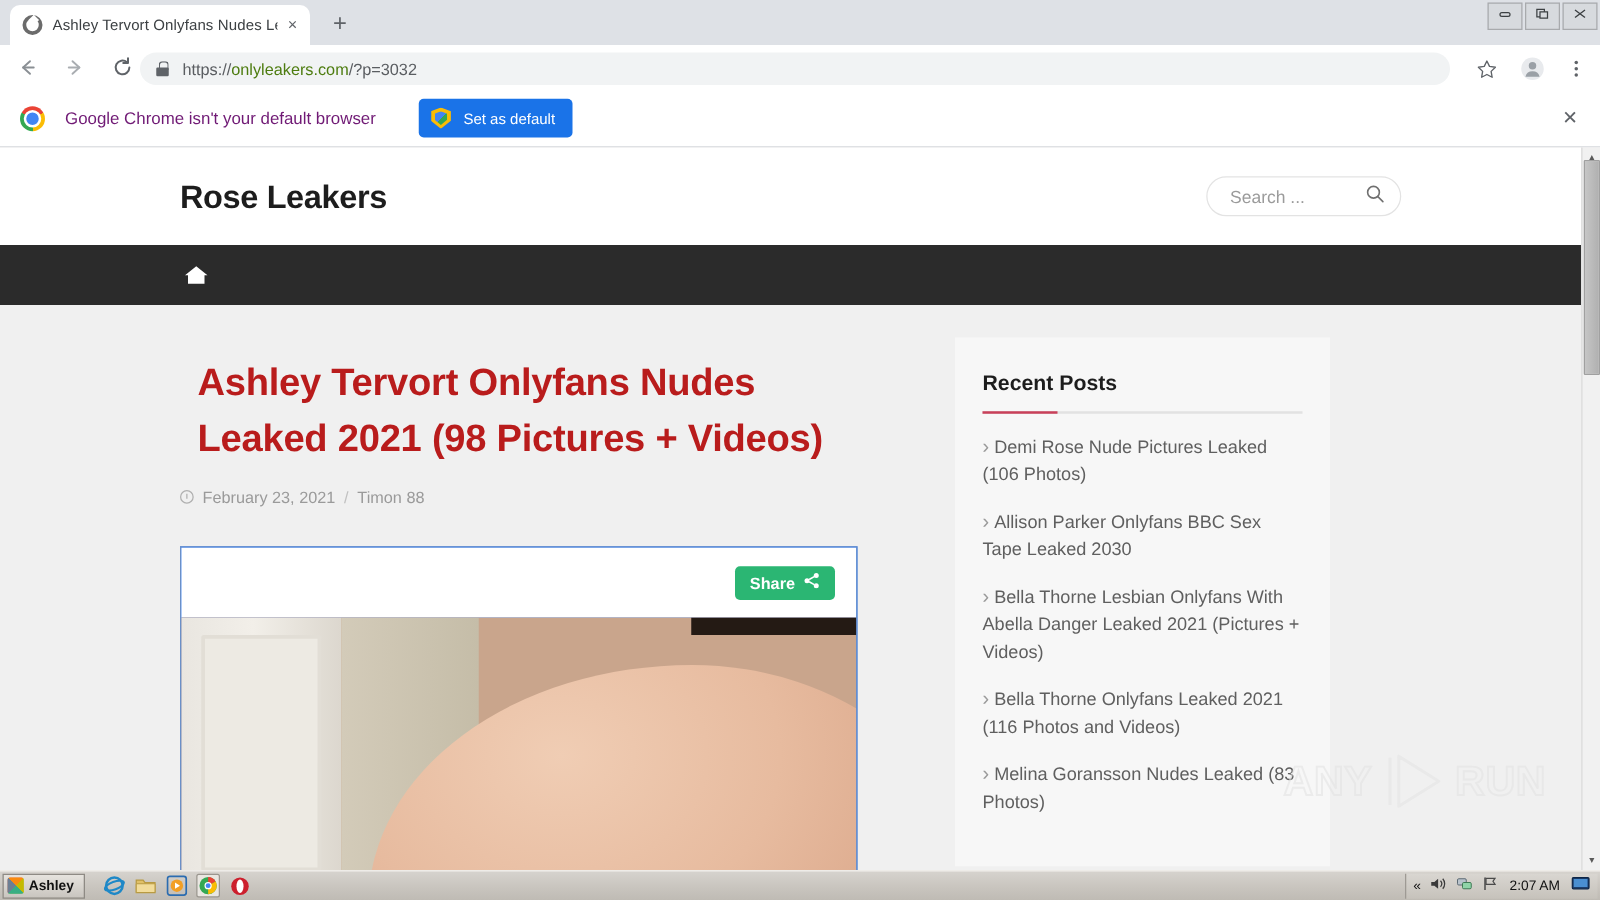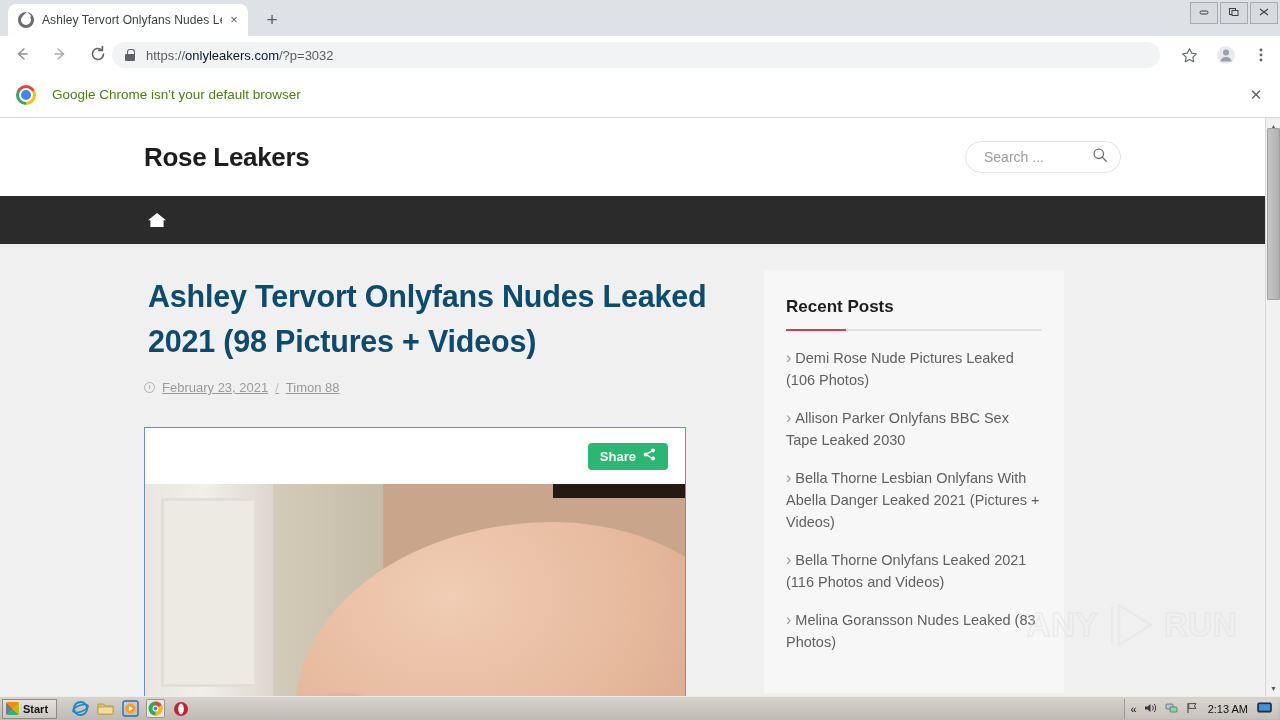--- a/index.html
+++ b/index.html
@@ -79,21 +79,21 @@
   .lock::before {
     content: ""; position: absolute; left: 1px; bottom: 0; width: 10px; height: 7px;
     background: #5f6368; border-radius: 1px;
   }
   .lock::after {
     content: ""; position: absolute; left: 3px; top: 0; width: 6px; height: 6px;
     border: 1.5px solid #5f6368; border-bottom: none;
     border-radius: 3px 3px 0 0;
   }
   .omnibox-url { font-size: 13px; color: #5a5d61; white-space: nowrap; }
-  .omnibox-url .host { color: #0f172a; }
+  .omnibox-url .host { color: #4d7c0f; }
   .tb-icon {
     position: absolute; top: 6px; width: 26px; height: 26px;
     display: flex; align-items: center; justify-content: center;
     cursor: pointer; color: #5f6368;
   }
 
   
   .infobar {
     position: absolute; left: 0; top: 72px; width: 1280px; height: 46px;
     background: #ffffff; border-bottom: 1px solid #d5d8dc;
@@ -102,21 +102,21 @@
   .chrome-logo {
     width: 20px; height: 20px; margin-left: 16px; border-radius: 50%;
     background: conic-gradient(from -60deg, #ea4335 0 120deg, #fbbc05 0 240deg, #34a853 0 360deg);
     position: relative; flex: 0 0 20px;
   }
   .chrome-logo::after {
     content: ""; position: absolute; left: 5px; top: 5px; width: 10px; height: 10px;
     border-radius: 50%; background: #4285f4; border: 2px solid #ffffff;
     box-sizing: content-box; margin: -2px;
   }
-  .infobar-text { margin-left: 16px; font-size: 13.5px; color: #4d7c0f; }
+  .infobar-text { margin-left: 16px; font-size: 13.5px; color: #701a75; }
   .setdefault {
     margin-left: 34px; height: 31px; background: #1a73e8; color: #ffffff;
     border: none; border-radius: 4px; padding: 0 14px 0 10px;
     font-size: 12px; font-family: inherit; cursor: pointer;
     display: flex; align-items: center;
   }
   .shield {
     width: 16px; height: 17px; margin-right: 10px; flex: 0 0 16px;
     background: #fbbc05;
     clip-path: polygon(50% 0, 100% 18%, 100% 62%, 50% 100%, 0 62%, 0 18%);
@@ -157,26 +157,26 @@
   .search-input::placeholder { color: #9b9b9b; }
   .navbar {
     height: 48px; background: #2b2b2b; display: flex; align-items: center;
     padding-left: 144px;
   }
   .nav-home { width: 26px; height: 26px; display: flex; align-items: center; justify-content: center; cursor: pointer; }
 
   .content-wrap { display: flex; padding: 26px 144px 0 144px; }
   .article { width: 570px; }
   .post-title {
-    font-size: 30.5px; line-height: 45px; font-weight: bold; color: #0c4a6e;
-    margin: 4px; letter-spacing: -.2px;
+    font-size: 30.5px; line-height: 45px; font-weight: bold; color: #b91c1c;
+    margin: 14px; letter-spacing: -.2px;
   }
   .post-meta {
     margin-top: 16px; font-size: 13px; color: #9a9a9a;
-    display: flex; align-items: center; gap: 7px; text-decoration: underline;
+    display: flex; align-items: center; gap: 7px;
   }
   .clock-icon {
     width: 11px; height: 11px; border: 1.3px solid #b0b0b0; border-radius: 50%;
     position: relative; flex: 0 0 11px;
   }
   .clock-icon::after {
     content: ""; position: absolute; left: 4px; top: 2px; width: 1.2px; height: 4px; background: #b0b0b0;
   }
   .meta-sep { color: #c0c0c0; }
 
@@ -380,20 +380,24 @@
           <circle cx="8" cy="3" r="1.4" fill="#5f6368"></circle>
           <circle cx="8" cy="8" r="1.4" fill="#5f6368"></circle>
           <circle cx="8" cy="13" r="1.4" fill="#5f6368"></circle>
         </svg>
     </div>
   </div>
 
   <div class="infobar">
     <span class="chrome-logo"></span>
     <span class="infobar-text">Google Chrome isn't your default browser</span>
+    <button class="setdefault">
+      <span class="shield"></span>
+      <span>Set as default</span>
+    </button>
     <span class="infobar-close">✕</span>
   </div>
 
   <div class="viewport">
 
     <div class="site-header">
       <div class="site-title">Rose Leakers</div>
       <div class="searchbox">
         <input class="search-input" placeholder="Search ..." style="">
         <span>
@@ -490,21 +494,21 @@
 
   <div class="vscroll">
     <div class="vs-arrow vs-up">▲</div>
     <div class="vs-thumb"></div>
     <div class="vs-arrow vs-down">▼</div>
   </div>
 
   <div class="taskbar">
     <div class="start-btn">
       <span class="start-flag"></span>
-      <span>Start</span>
+      <span>Ashley</span>
     </div>
     <div class="qlaunch">
       <div class="tb-app">
         <svg width="17" height="17" viewBox="0 0 17 17">
             <circle cx="8.5" cy="8.5" r="6.6" fill="none" stroke="#1e88c7" stroke-width="2"></circle>
             <ellipse cx="8.5" cy="8.5" rx="8" ry="3.1" fill="none" stroke="#1e88c7" stroke-width="1.6" transform="rotate(-20 8.5 8.5)"></ellipse>
           </svg>
       </div>
       <div class="tb-app">
         <svg width="17" height="15" viewBox="0 0 17 15">
@@ -548,21 +552,21 @@
             <rect x="1" y="2" width="7" height="5" rx="1" fill="#b9c3cc" stroke="#5c6a74" stroke-width=".8"></rect>
             <rect x="5" y="5" width="7" height="5" rx="1" fill="#8fd4a8" stroke="#3f7a55" stroke-width=".8"></rect>
           </svg>
       </span>
       <span>
         <svg width="13" height="12" viewBox="0 0 13 12">
             <path d="M2 1 V11" stroke="#4a4a4a" stroke-width="1.2"></path>
             <path d="M2.8 1.6 H10 L8.4 4 L10 6.4 H2.8 Z" fill="none" stroke="#4a4a4a" stroke-width="1"></path>
           </svg>
       </span>
-      <span class="tray-clock">2:13 AM</span>
+      <span class="tray-clock">2:07 AM</span>
       <span>
         <svg width="15" height="12" viewBox="0 0 15 12">
             <rect x=".8" y="1" width="13.4" height="9" rx="1" fill="#1c3f6e" stroke="#0d2546" stroke-width="1"></rect>
             <rect x="2" y="2.2" width="11" height="6.4" fill="#4a8fd1"></rect>
           </svg>
       </span>
     </div>
   </div>
 
 </div>

